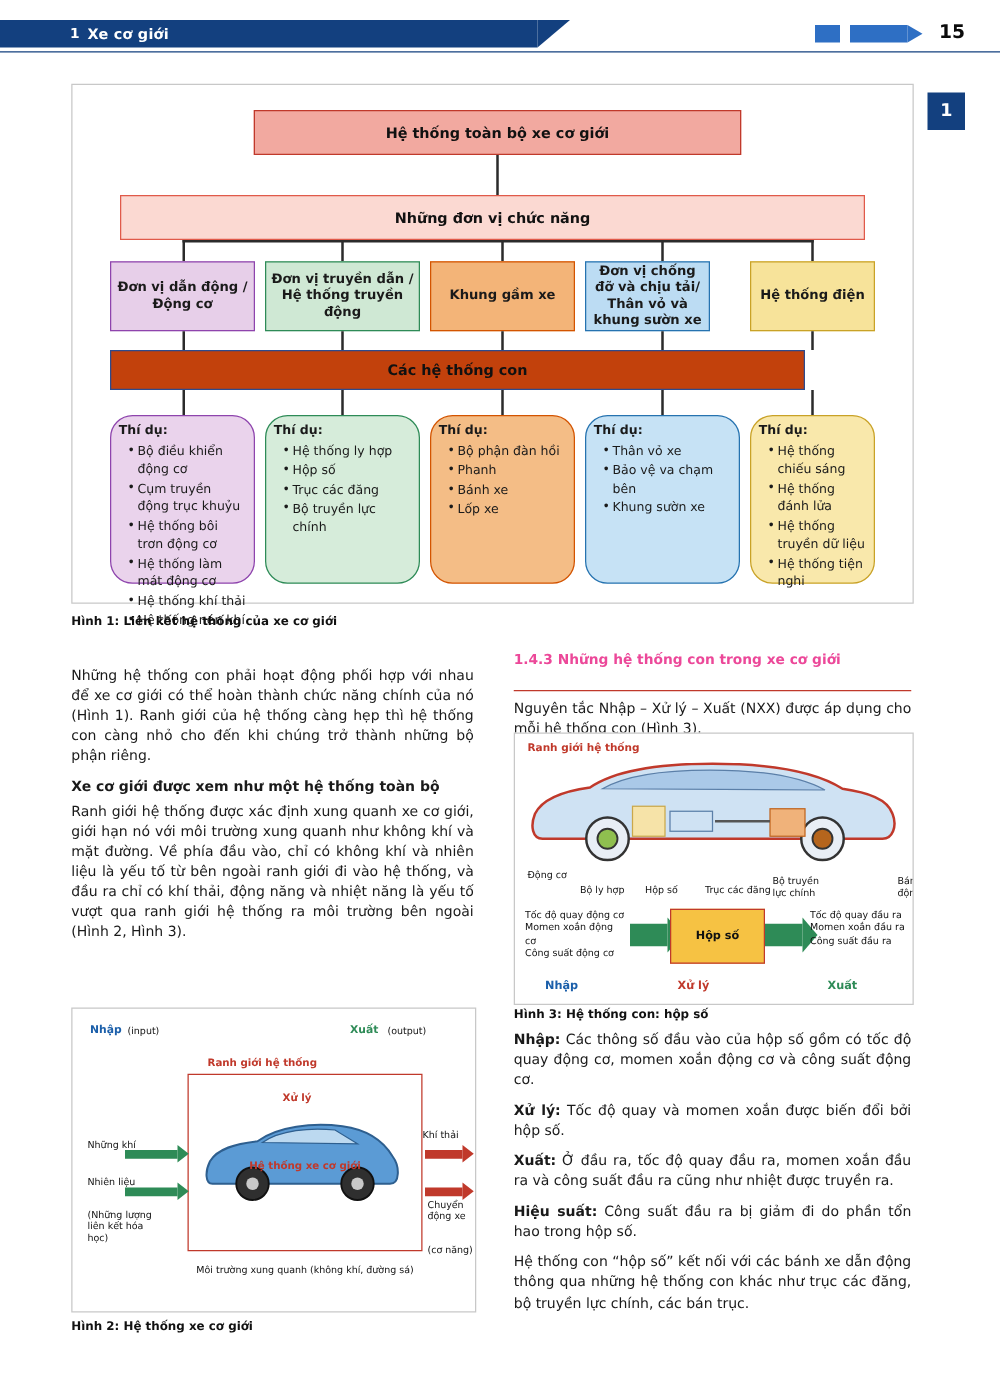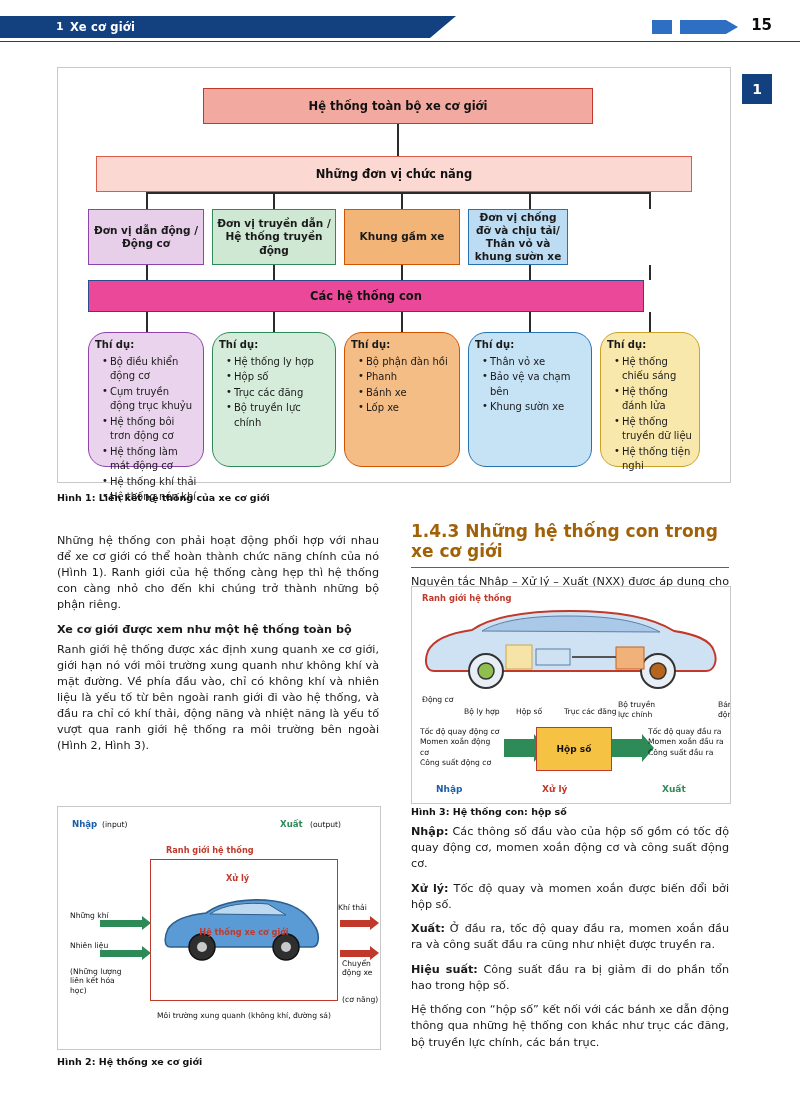--- a/index.html
+++ b/index.html
@@ -62,21 +62,21 @@
   .b-top{
     left:145px;top:20px;width:390px;height:36px;
     background:#f2a9a0;border:1.6px solid #c0392b;color:#111;
   }
   .b-fn{
     left:38px;top:88px;width:596px;height:36px;
     background:#fbd9d2;border:1.6px solid #e05a4a;color:#111;
   }
   .b-sub{
     left:30px;top:212px;width:556px;height:32px;
-    background:#ec4899;border:1.6px solid #2e4a8c;color:#111;
+    background:#c2410c;border:1.6px solid #2e4a8c;color:#111;
   }
   .unit{
     top:141px;height:56px;font-size:10.5px;box-sizing:border-box;
     padding:3px 4px;
   }
   .u1{left:30px;width:116px;background:#e7cfe9;border:1.6px solid #8e44ad;}
   .u2{left:154px;width:124px;background:#cfe8d4;border:1.6px solid #2e8b57;}
   .u3{left:286px;width:116px;background:#f3b478;border:1.6px solid #d35400;}
   .u4{left:410px;width:100px;background:#bcdcf3;border:1.6px solid #2673b0;}
   .u5{left:542px;width:100px;background:#f7e39a;border:1.6px solid #c9a227;}
@@ -101,22 +101,22 @@
   .col-left{
     position:absolute;left:57px;top:533px;width:322px;
     font-size:11.2px;line-height:1.42;text-align:justify;
   }
   .col-left p{margin:0 0 9px 0;}
   .col-left .sub{font-weight:bold;margin:0 0 5px 0;}
   .col-right{
     position:absolute;left:411px;top:521px;width:318px;
   }
   .h3{
-    font-size:17px;font-weight:bold;color:#a16207;margin:0 0 6px 0;
-    border-bottom:1.4px solid #c0392b;padding-bottom:6px;
+    font-size:11px;font-weight:bold;color:#ec4899;margin:0 0 6px 0;
+    border-bottom:1.4px solid #c0392b;padding-bottom:18px;
   }
   .col-right p{margin:0 0 8px 0;font-size:11.2px;line-height:1.45;text-align:justify;}
   .rbold{font-weight:bold;}
   
   .fig3{
     position:absolute;left:411px;top:586px;width:318px;height:216px;
     border:1px solid #c8c8c8;background:#fff;overflow:hidden;
   }
   .f3lab{position:absolute;font-size:7.6px;color:#111;line-height:1.35;}
   .f3red{color:#c0392b;font-weight:bold;font-size:8.4px;}
@@ -203,20 +203,21 @@
   <div class="ln" style="left:215px;top:124px;width:2px;height:17px;"></div>
   <div class="ln" style="left:343px;top:124px;width:2px;height:17px;"></div>
   <div class="ln" style="left:471px;top:124px;width:2px;height:17px;"></div>
   <div class="ln" style="left:591px;top:124px;width:2px;height:17px;"></div>
   <div class="ln" style="left:88px;top:124px;width:505px;height:2px;"></div>
 
   <div class="box unit u1">Đơn vị dẫn động / Động cơ</div>
   <div class="box unit u2">Đơn vị truyền dẫn / Hệ thống truyền động</div>
   <div class="box unit u3">Khung gầm xe</div>
   <div class="box unit u4">Đơn vị chống đỡ và chịu tải/ Thân vỏ và khung sườn xe</div>
+  <div class="box unit u5">Hệ thống điện</div>
 
   <div class="ln" style="left:88px;top:197px;width:2px;height:15px;"></div>
   <div class="ln" style="left:215px;top:197px;width:2px;height:15px;"></div>
   <div class="ln" style="left:343px;top:197px;width:2px;height:15px;"></div>
   <div class="ln" style="left:471px;top:197px;width:2px;height:15px;"></div>
   <div class="ln" style="left:591px;top:197px;width:2px;height:15px;"></div>
 
   <div class="box b-sub">Các hệ thống con</div>
 
   <div class="ln" style="left:88px;top:244px;width:2px;height:20px;"></div>

